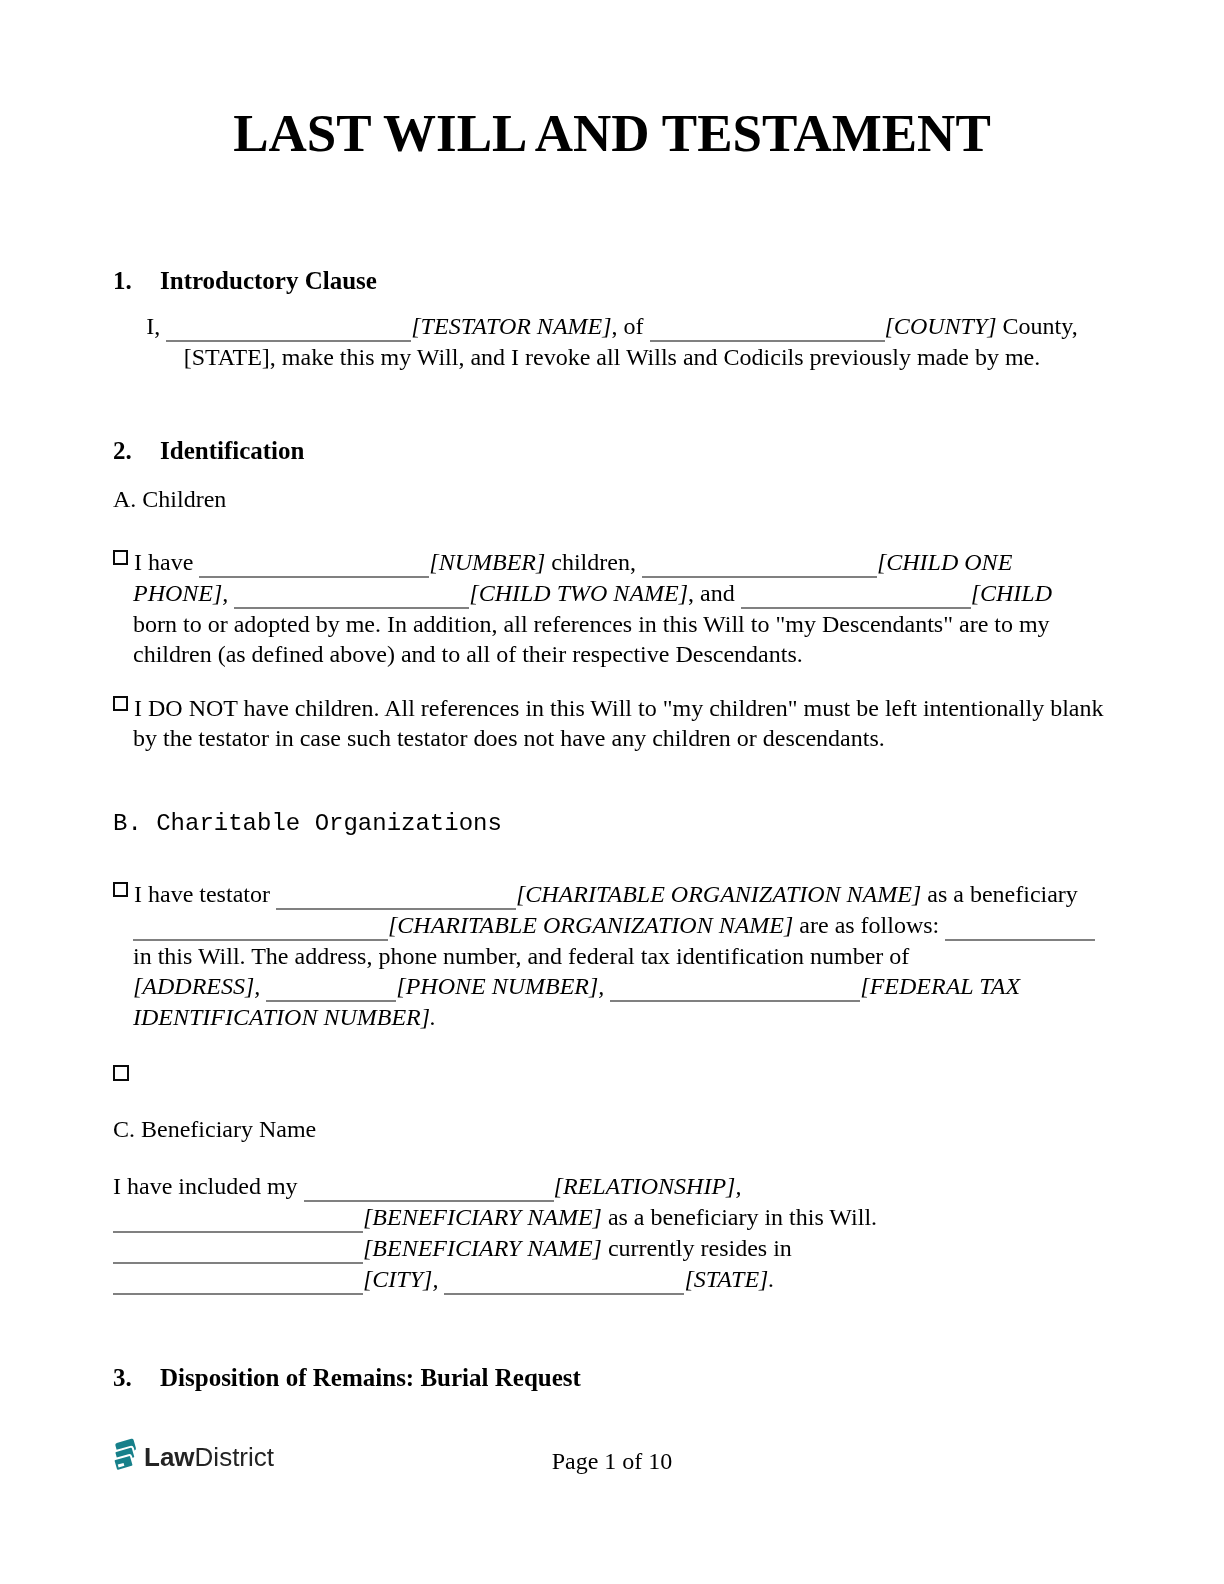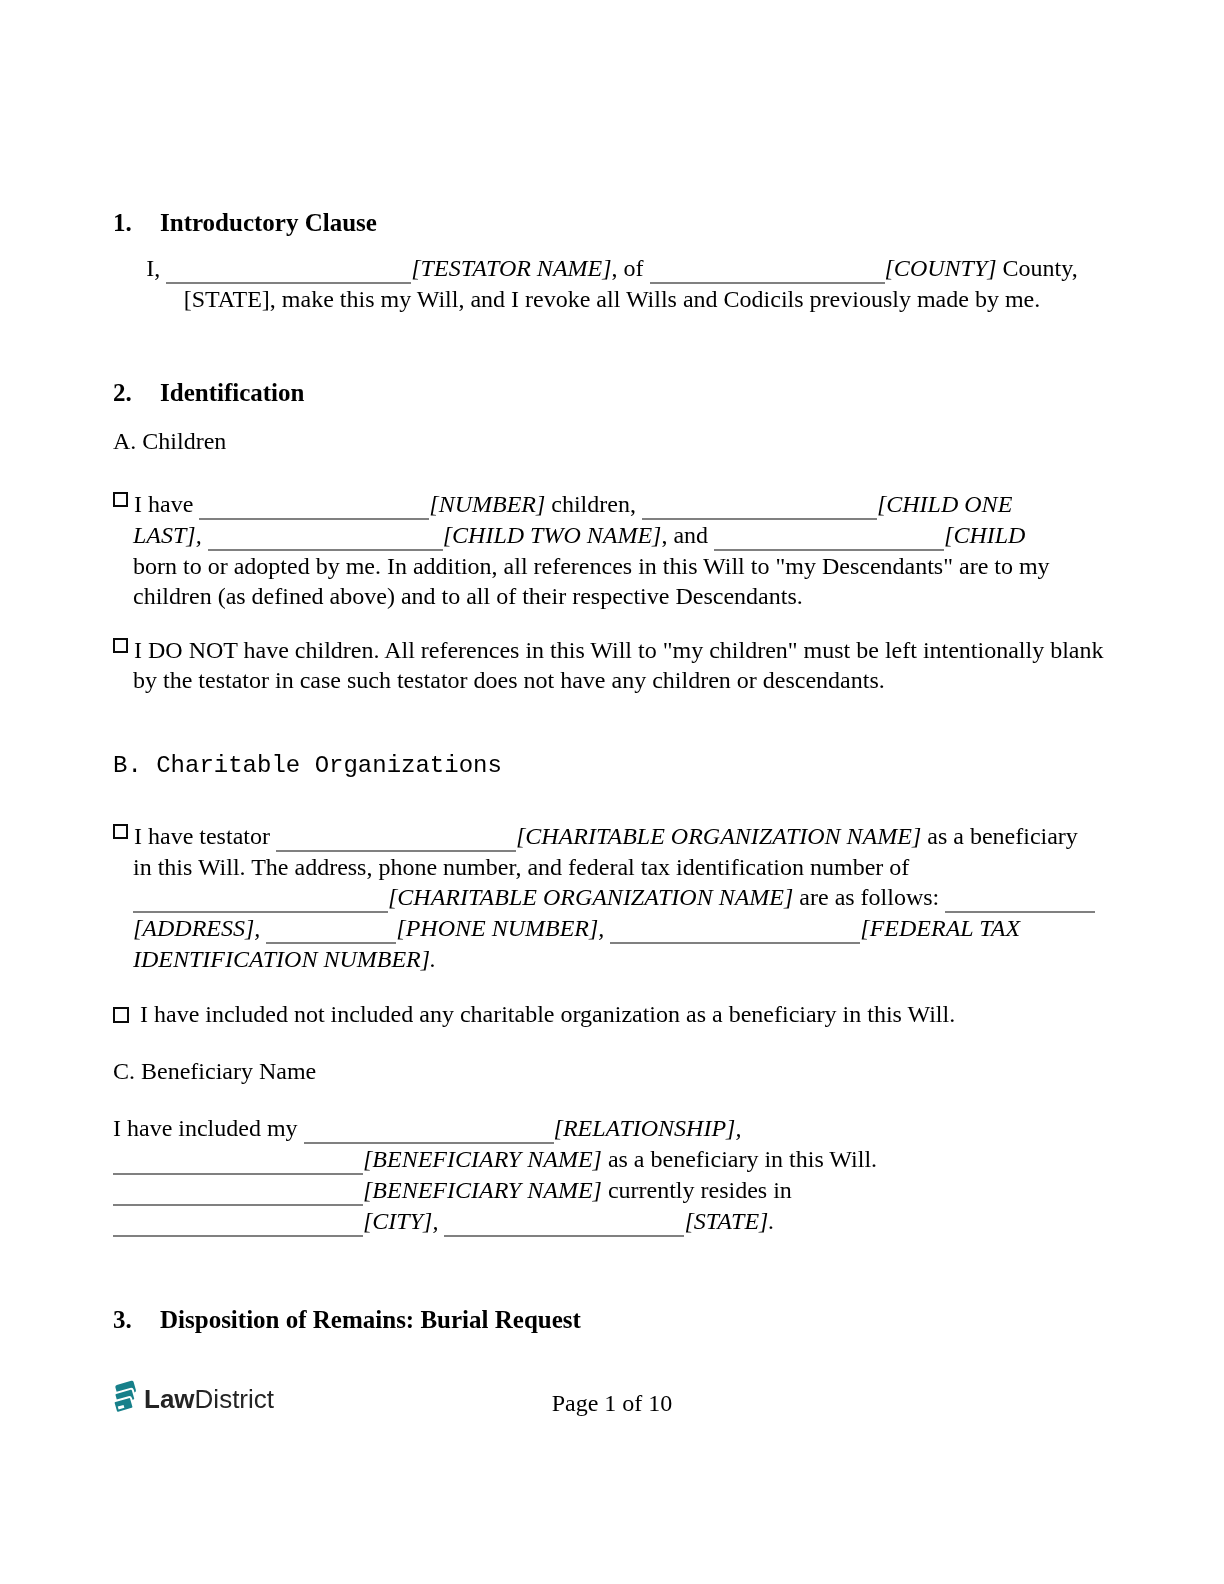--- a/index.html
+++ b/index.html
@@ -100,49 +100,50 @@
     transform:translateX(-50%);
     top:8px;
     font-size:24px;
     line-height:30px;
   }
 </style>
 </head>
 <body>
 
 <div class="page">
+  <div class="doc-title">LAST WILL AND TESTAMENT</div>
 
   <div id="doc-body">
       <div class="heading" style="margin-top: 104px;"><span class="hnum">1.</span><span>Introductory Clause</span></div>
       <div class="para" style="margin-top: 15px; text-align: center;">
         <div class="line"><span>I, </span><span class="blank" style="width: 245px;"></span><span class="ph">[TESTATOR NAME]</span><span>, of </span><span class="blank" style="width: 235px;"></span><span class="ph">[COUNTY]</span><span> County,</span></div>
         <div class="line"><span>[STATE], make this my Will, and I revoke all Wills and Codicils previously made by me.</span></div>
       </div>
       <div class="heading" style="margin-top: 64px;"><span class="hnum">2.</span><span>Identification</span></div>
       <div class="sublabel" style="margin-top: 18px;"><span>A. Children</span></div>
       <div class="para indented" style="margin-top: 33px;">
         <div class="line"><span class="cb-super"></span><span>I have </span><span class="blank" style="width: 230px;"></span><span class="ph">[NUMBER]</span><span> children, </span><span class="blank" style="width: 235px;"></span><span class="ph">[CHILD ONE</span></div>
-        <div class="line"><span class="ph">LAST],</span><span> </span><span class="blank" style="width: 235px;"></span><span class="ph">[CHILD TWO NAME]</span><span>, and </span><span class="blank" style="width: 230px;"></span><span class="ph">[CHILD</span></div>
+        <div class="line"><span class="ph">PHONE],</span><span> </span><span class="blank" style="width: 235px;"></span><span class="ph">[CHILD TWO NAME]</span><span>, and </span><span class="blank" style="width: 230px;"></span><span class="ph">[CHILD</span></div>
         <div class="line"><span>born to or adopted by me. In addition, all references in this Will to "my Descendants" are to my</span></div>
         <div class="line"><span>children (as defined above) and to all of their respective Descendants.</span></div>
       </div>
       <div class="para indented" style="margin-top: 24px;">
         <div class="line"><span class="cb-super"></span><span>I DO NOT have children. All references in this Will to "my children" must be left intentionally blank</span></div>
         <div class="line"><span>by the testator in case such testator does not have any children or descendants.</span></div>
       </div>
       <div class="sublabel" style="margin-top: 56px; font-family: Liberation Mono, monospace;"><span>B. Charitable Organizations</span></div>
       <div class="para indented" style="margin-top: 40px;">
         <div class="line"><span class="cb-super"></span><span>I have testator </span><span class="blank" style="width: 240px;"></span><span class="ph">[CHARITABLE ORGANIZATION NAME]</span><span> as a beneficiary</span></div>
+        <div class="line"><span class="blank" style="width: 255px;"></span><span class="ph">[CHARITABLE ORGANIZATION NAME]</span><span> are as follows: </span><span class="blank" style="width: 150px;"></span></div>
         <div class="line"><span>in this Will. The address, phone number, and federal tax identification number of</span></div>
-        <div class="line"><span class="blank" style="width: 255px;"></span><span class="ph">[CHARITABLE ORGANIZATION NAME]</span><span> are as follows: </span><span class="blank" style="width: 150px;"></span></div>
         <div class="line"><span class="ph">[ADDRESS],</span><span> </span><span class="blank" style="width: 130px;"></span><span class="ph">[PHONE NUMBER],</span><span> </span><span class="blank" style="width: 250px;"></span><span class="ph">[FEDERAL TAX</span></div>
         <div class="line"><span class="ph">IDENTIFICATION NUMBER].</span></div>
       </div>
       <div class="para" style="margin-top: 25px;">
-        <div class="line"><span class="cb-inline"></span><span>I have included not included any charitable organization as a beneficiary in this Will.</span></div>
+        <div class="line"><span class="cb-inline"></span></div>
       </div>
       <div class="sublabel" style="margin-top: 27px;"><span>C. Beneficiary Name</span></div>
       <div class="para" style="margin-top: 27px;">
         <div class="line"><span>I have included my </span><span class="blank" style="width: 250px;"></span><span class="ph">[RELATIONSHIP],</span></div>
         <div class="line"><span class="blank" style="width: 250px;"></span><span class="ph">[BENEFICIARY NAME]</span><span> as a beneficiary in this Will.</span></div>
         <div class="line"><span class="blank" style="width: 250px;"></span><span class="ph">[BENEFICIARY NAME]</span><span> currently resides in</span></div>
         <div class="line"><span class="blank" style="width: 250px;"></span><span class="ph">[CITY],</span><span> </span><span class="blank" style="width: 240px;"></span><span class="ph">[STATE].</span></div>
       </div>
       <div class="heading" style="margin-top: 68px;"><span class="hnum">3.</span><span>Disposition of Remains: Burial Request</span></div>
     </div>

